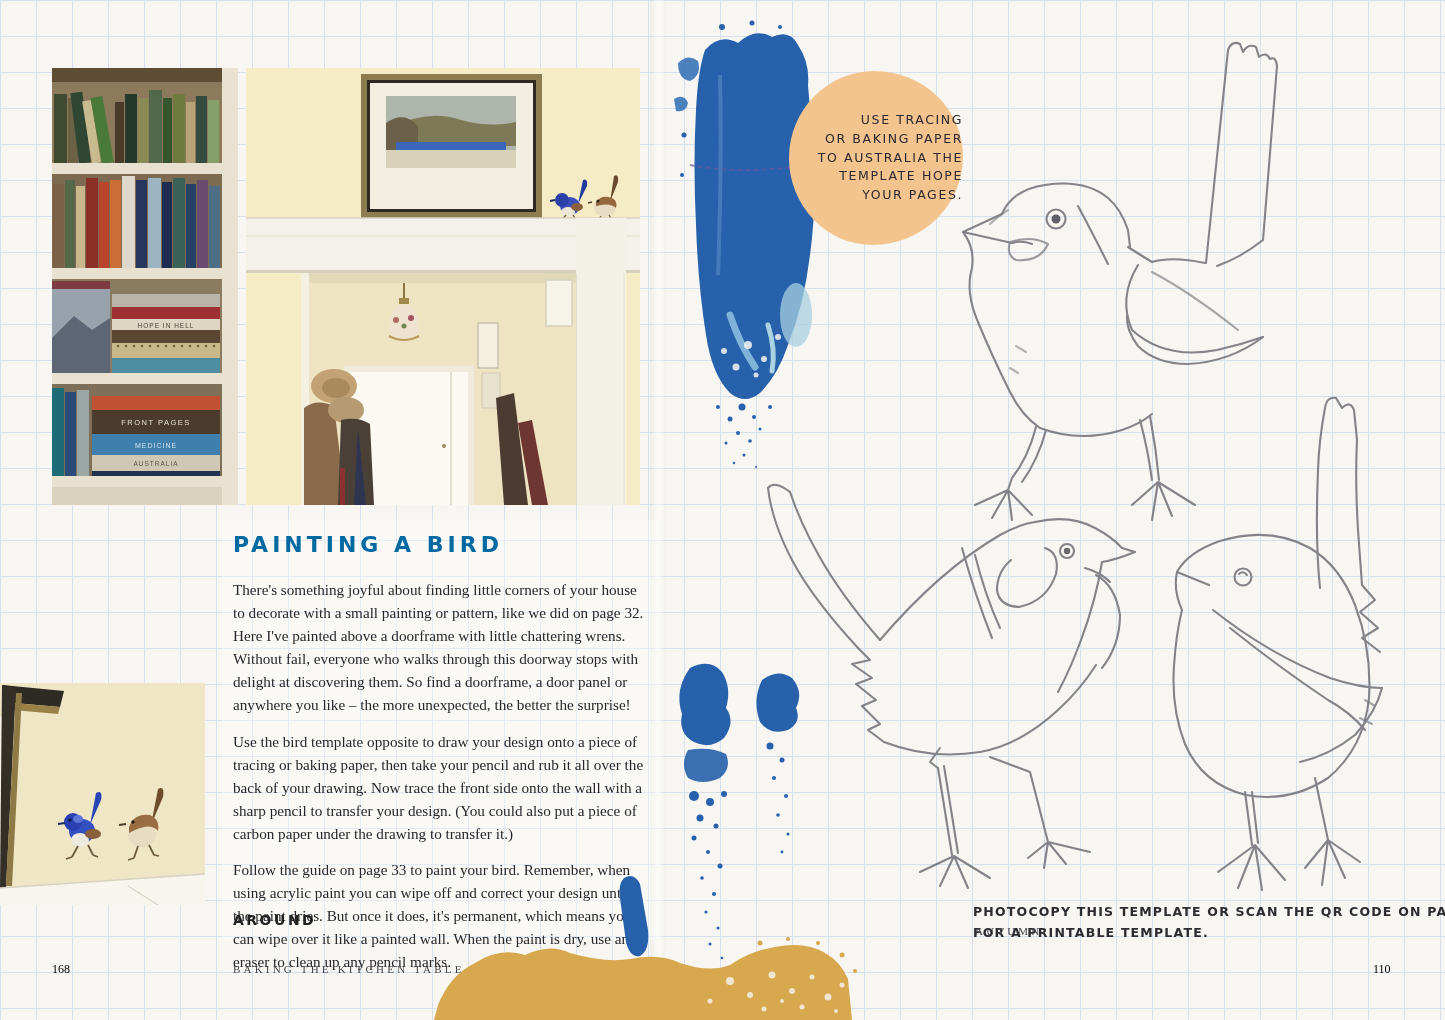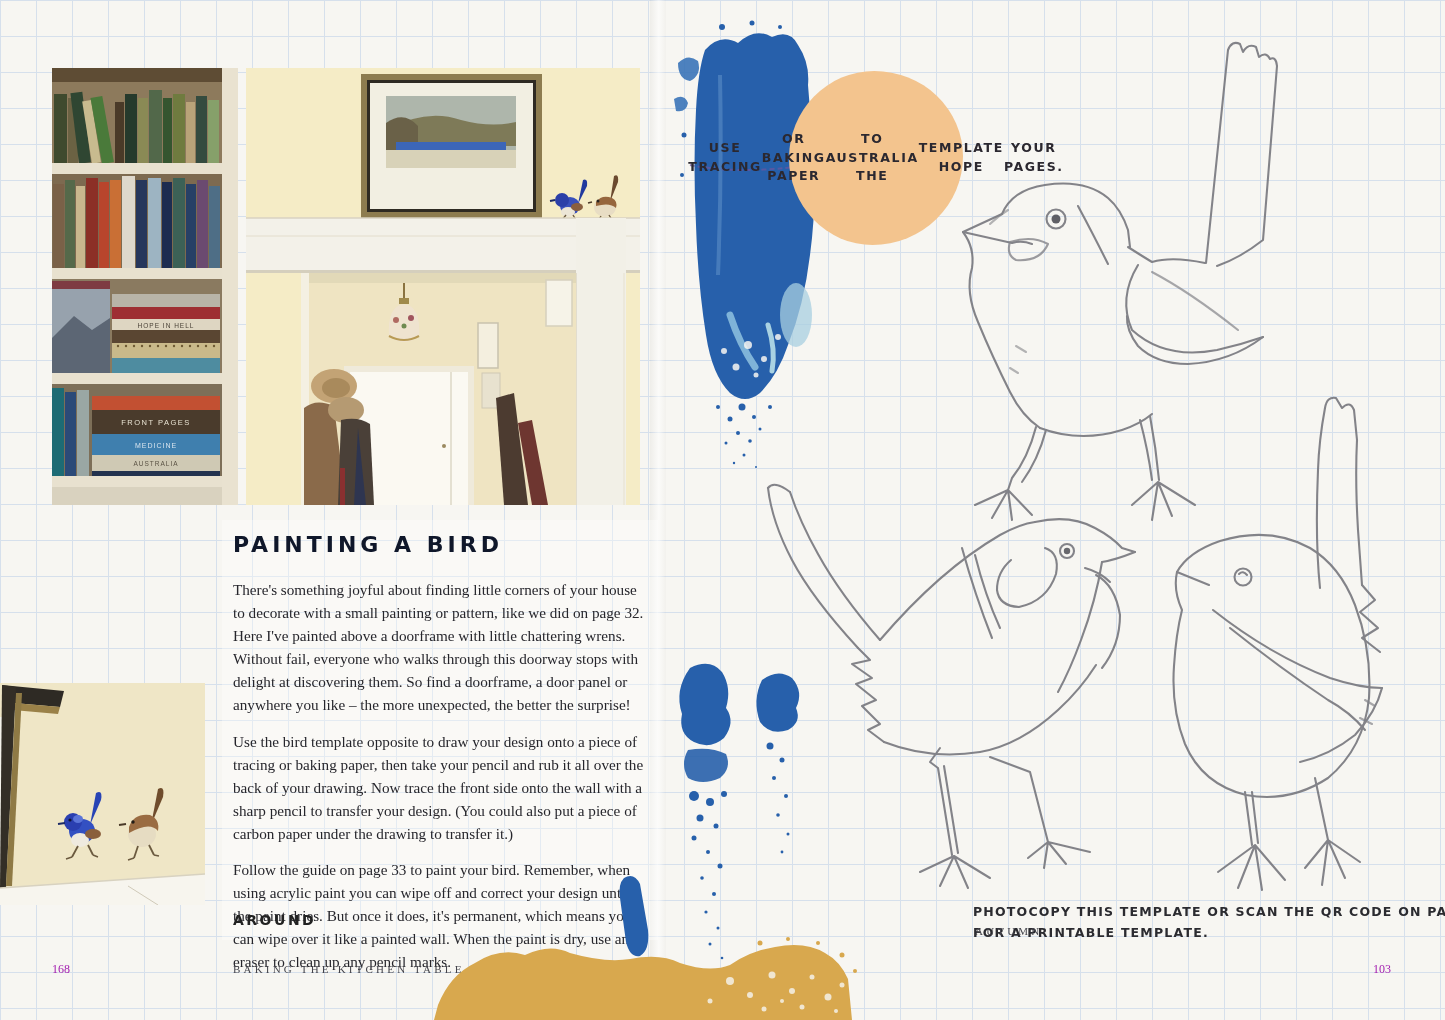--- a/index.html
+++ b/index.html
@@ -11,32 +11,32 @@
       linear-gradient(to bottom, var(--grid_line,#d6e0ec) 1px, transparent 1px);
     background-size:36px 36px;
     font-family:"Liberation Serif",serif;
     color:var(--ink_text,#26262c);
   }
   .abs{position:absolute}
   .gutter{left:650px;top:0;width:16px;height:1020px;
     background:linear-gradient(to right,rgba(0,0,0,0.035),rgba(255,255,255,0.55) 55%,rgba(0,0,0,0.02));}
   .textwash{left:222px;top:520px;width:436px;height:420px;background:rgba(255,255,255,0.35)}
   .title{left:233px;top:532px;font-family:"DejaVu Sans",sans-serif;font-weight:700;
-    font-size:22px;letter-spacing:4px;color:#0f172a;white-space:nowrap}
+    font-size:22px;letter-spacing:4px;color:#0369a1;white-space:nowrap}
   .bodycol{left:233px;top:578px;width:418px;font-size:15.2px;line-height:1.52}
   .bodycol p{margin:0 4px 13px 0}
   .byline{left:233px;top:912px;font-family:"DejaVu Sans",sans-serif;font-weight:700;
     font-size:14px;letter-spacing:2.5px;color:#222}
-  .pagenum{font-size:12px;color:#a21caf}
+  .pagenum{font-size:12px;color:#000000}
   .runfoot{font-size:11px;letter-spacing:3.2px;color:#44444c;white-space:nowrap}
   .callout{left:789px;top:71px;width:174px;height:174px;
     background:var(--callout_circle,#f3c48e);
     border-radius:49% 51% 52% 48% / 50% 49% 51% 50%;
-    display:flex;flex-direction:row;align-items:center;justify-content:center;
-    font-family:"DejaVu Sans",sans-serif;font-weight:700;font-size:12.5px;
+    display:flex;flex-direction:column;align-items:flex-end;justify-content:center;
+    font-family:"DejaVu Sans",sans-serif;font-weight:400;font-size:12.5px;
     letter-spacing:1.6px;line-height:1.5;color:#2b2830;text-align:center}
   .caption{left:973px;top:902px;font-family:"DejaVu Sans",sans-serif;font-weight:700;
     font-size:12.5px;letter-spacing:1.2px;line-height:1.65;color:#2b2b30;white-space:nowrap}
   svg{display:block}
   svg text{font-family:"Liberation Sans",sans-serif}
   .pencil{stroke:var(--pencil,#74747a);stroke-width:2.1;fill:none;
     stroke-linecap:round;stroke-linejoin:round;opacity:.88}
 </style>
 </head>
 <body>
@@ -423,13 +423,13 @@
   <span>TEMPLATE HOPE</span>
   <span>YOUR PAGES.</span>
 </div>
 
 <div class="abs caption">
   <div>PHOTOCOPY THIS TEMPLATE OR SCAN THE QR CODE ON PAGE 5</div>
   <div>FOR A PRINTABLE TEMPLATE.</div>
 </div>
 
 <div class="abs runfoot" style="left:975px;top:925px">AUTUMN</div>
-<div class="abs pagenum" style="left:1373px;top:962px">103</div>
+<div class="abs pagenum" style="left:1373px;top:962px">110</div>
 
 </body></html>

